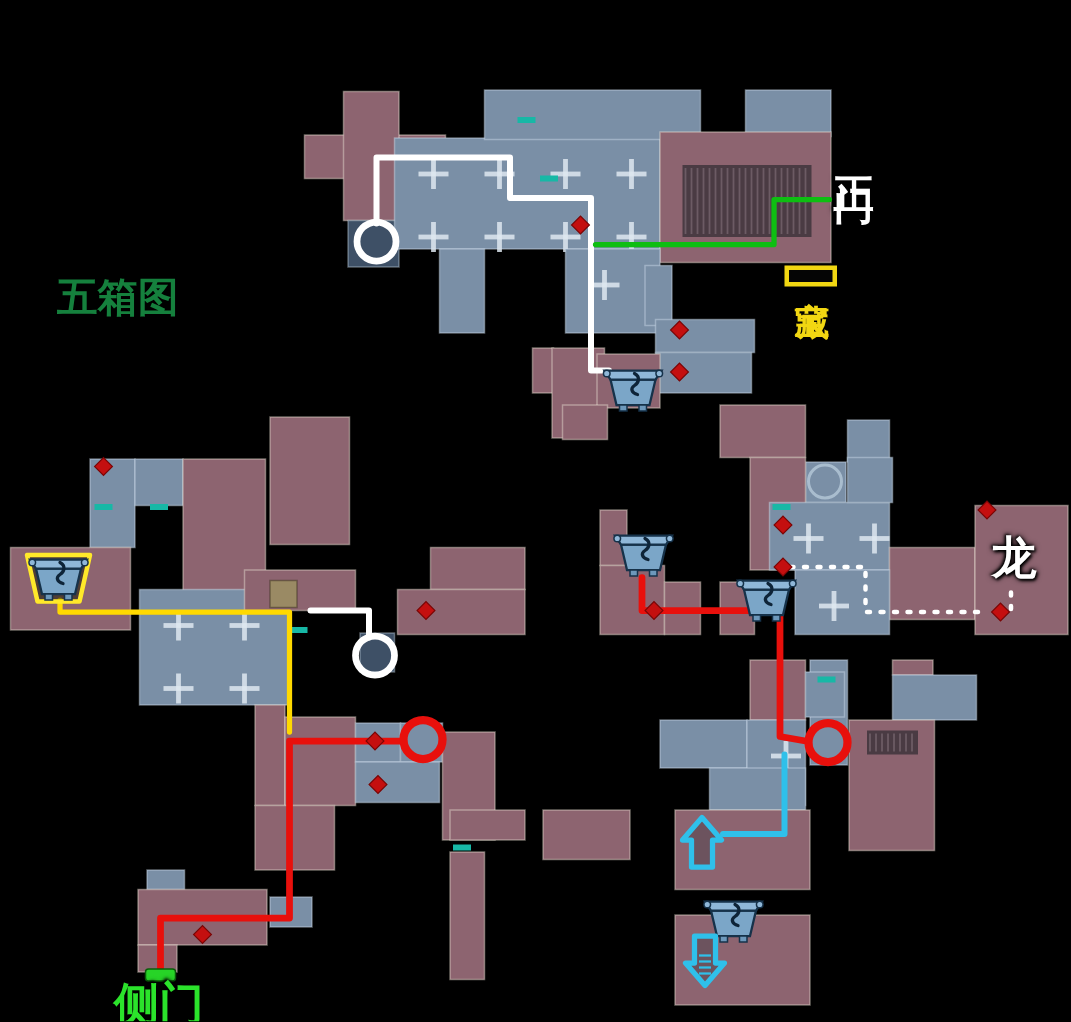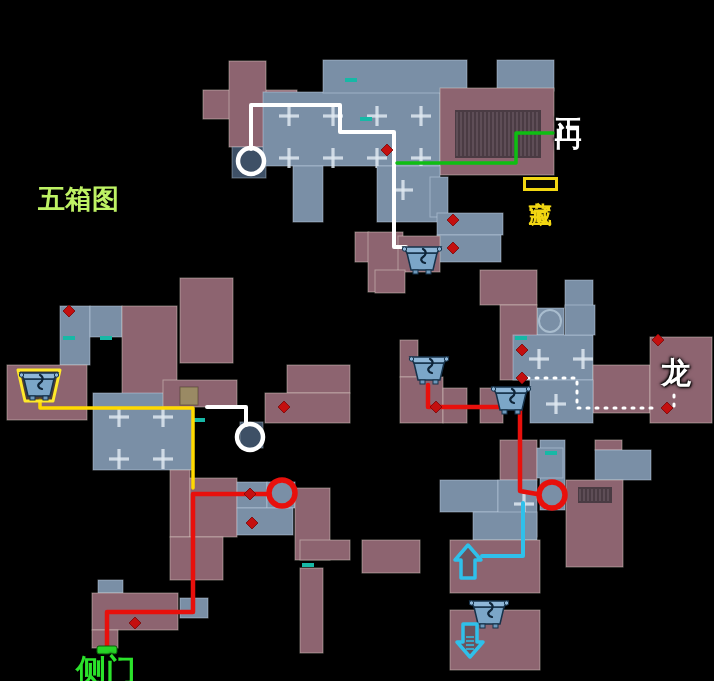--- a/index.html
+++ b/index.html
@@ -241,18 +241,18 @@
       </g>
       <g transform="translate(470,640) rotate(180)">
         <path d="M0,-17 L13,-2 L7,-2 L7,16 L-7,16 L-7,-2 L-13,-2 Z" fill="rgba(10,30,40,0.25)" stroke="#2fc0ea" stroke-width="3.5" stroke-linejoin="round"></path>
         <line x1="-4" y1="-9" x2="4" y2="-9" stroke="#2fc0ea" stroke-width="1.5"></line>
         <line x1="-4" y1="-5" x2="4" y2="-5" stroke="#2fc0ea" stroke-width="1.5"></line>
         <line x1="-4" y1="-1" x2="4" y2="-1" stroke="#2fc0ea" stroke-width="1.5"></line>
         <line x1="-4" y1="3" x2="4" y2="3" stroke="#2fc0ea" stroke-width="1.5"></line>
       </g>
       <rect x="97" y="646" width="20" height="8" rx="2" fill="#27d427" stroke="#0a5c0a" stroke-width="1"></rect>
     </svg>
-  <div class="label" style="left: 38px; top: 184px; color: #bef264; font-size: 27px;">五箱图</div>
+  <div class="label" style="left: 38px; top: 184px; color: #15803d; font-size: 27px;">五箱图</div>
   <div class="label vertical" style="left: 554px; top: 96px; color: rgb(255, 255, 255); font-size: 27px;">正门</div>
   <div class="label vertical boxed" style="left: 523px; top: 177px; color: rgb(242, 215, 18); font-size: 23px;">宝藏</div>
   <div class="label" style="left: 661px; top: 357px; color: rgb(255, 255, 255); font-size: 30px;">龙</div>
   <div class="label" style="left: 76px; top: 654px; color: rgb(43, 227, 43); font-size: 30px;">侧门</div>
 </div>
 
 </body></html>

